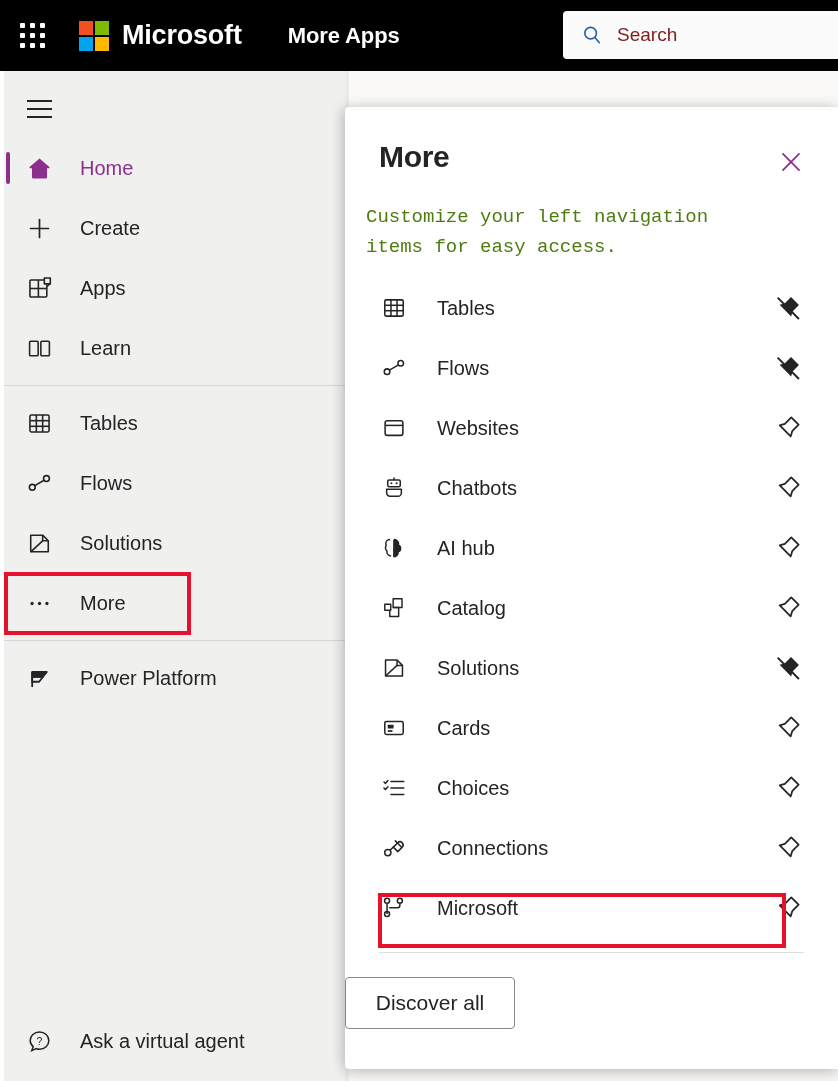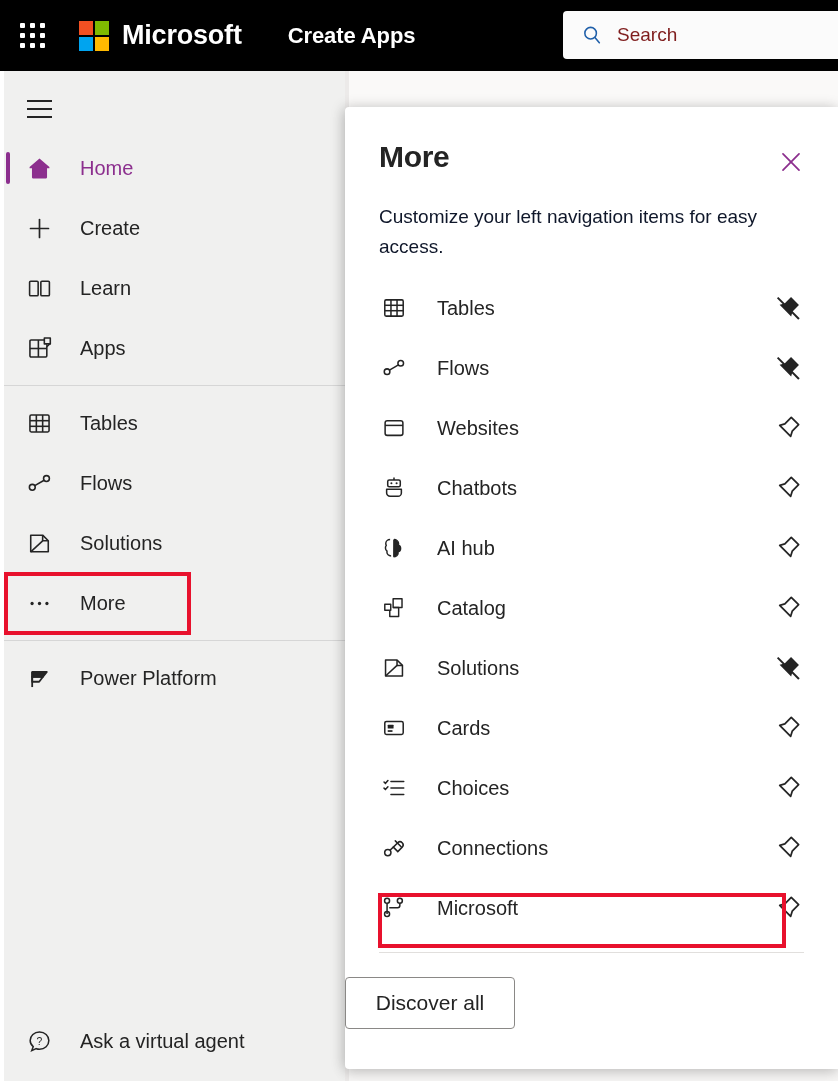--- a/index.html
+++ b/index.html
@@ -134,21 +134,21 @@
   .panel-head {
     display: flex; align-items: flex-start; justify-content: space-between;
     padding: 33px 30px 0 34px;
   }
   .panel-title { font-size: 30px; font-weight: 700; color: #242424; letter-spacing: -0.3px; }
   .close-btn {
     width: 34px; height: 34px; display: flex; align-items: center; justify-content: center;
     cursor: pointer; color: #8c2f8e; margin-top: 5px;
   }
   .panel-sub {
-    padding: 23px 78px 0 34px; font-size: 19px; line-height: 30px; color: #0f172a;
+    padding: 23px 78px 0 21px; font-size: 19px; line-height: 30px; color: #4d7c0f; font-family: Liberation Mono, monospace;
   }
 
   .panel-list { margin-top: 16px; padding: 0 24px 0 24px; }
   .p-item {
     position: relative; height: 60px; display: flex; align-items: center;
     cursor: pointer; padding-left: 11px; padding-right: 11px;
   }
   .p-item .ico {
     width: 28px; height: 28px; display: flex; align-items: center;
     justify-content: center; color: #242424; flex: none;
@@ -204,21 +204,21 @@
         <i></i>
         <i></i>
     </div>
     <div class="ms-logo">
       <span style="background:#F25022"></span>
       <span style="background:#7FBA00"></span>
       <span style="background:#00A4EF"></span>
       <span style="background:#FFB900"></span>
     </div>
     <div class="brand-text">Microsoft</div>
-    <div class="app-name">Create Apps</div>
+    <div class="app-name">More Apps</div>
 
     <div class="searchbox">
       <span class="s-icon">
         <svg width="22" height="22" viewBox="0 0 24 24" fill="none" stroke="#1f5fa9" stroke-width="1.7" stroke-linecap="round">
           <circle cx="10.5" cy="10" r="6.3"></circle>
           <line x1="15.2" y1="14.8" x2="20" y2="20.5"></line>
         </svg>
       </span>
       <span class="s-ph">Search</span>
     </div>
@@ -250,38 +250,38 @@
             <line x1="12" y1="4" x2="12" y2="20"></line>
               <line x1="4" y1="12" x2="20" y2="12"></line>
           </svg>
         </span>
         <span class="lbl">Create</span>
       </div>
 
       <div class="nav-item">
         <span class="ico">
           <svg width="27" height="27" viewBox="0 0 24 24" fill="none" stroke="currentColor" stroke-width="1.4" stroke-linejoin="round">
-            <rect x="3.2" y="5.5" width="7.6" height="13" rx="1"></rect>
-            <rect x="13.2" y="5.5" width="7.6" height="13" rx="1"></rect>
-          </svg>
-        </span>
-        <span class="lbl">Learn</span>
-      </div>
-
-      <div class="nav-item">
-        <span class="ico">
-          <svg width="27" height="27" viewBox="0 0 24 24" fill="none" stroke="currentColor" stroke-width="1.4" stroke-linejoin="round">
             <rect x="3.5" y="4.5" width="15" height="15" rx="1"></rect>
             <path d="M18.5 4.5 L21.5 7.4 L18.5 10.3" fill="#f0f0ef"></path>
             <line x1="11" y1="4.5" x2="11" y2="19.5"></line>
             <line x1="3.5" y1="12" x2="18.5" y2="12"></line>
             <path d="M16.3 2.6 L21.6 2.6 L21.6 7.9 L16.3 7.9 Z" fill="#f0f0ef" stroke="currentColor"></path>
           </svg>
         </span>
         <span class="lbl">Apps</span>
+      </div>
+
+      <div class="nav-item">
+        <span class="ico">
+          <svg width="27" height="27" viewBox="0 0 24 24" fill="none" stroke="currentColor" stroke-width="1.4" stroke-linejoin="round">
+            <rect x="3.2" y="5.5" width="7.6" height="13" rx="1"></rect>
+            <rect x="13.2" y="5.5" width="7.6" height="13" rx="1"></rect>
+          </svg>
+        </span>
+        <span class="lbl">Learn</span>
       </div>
     </div>
 
     <div class="nav-divider"></div>
 
     <div class="nav-group" style="padding-top:0;">
 
       <div class="nav-item">
         <span class="ico">
           <svg width="27" height="27" viewBox="0 0 24 24" fill="none" stroke="currentColor" stroke-width="1.4">

